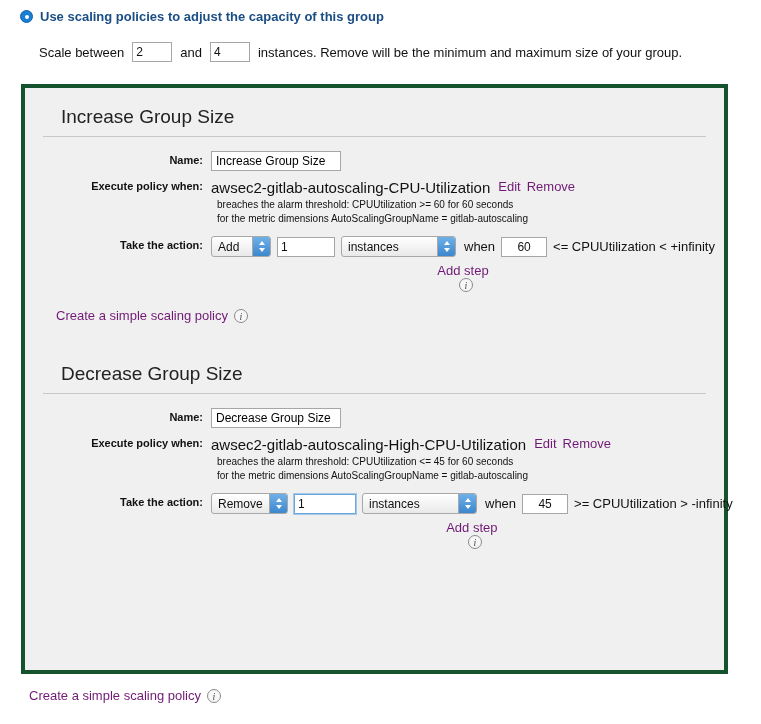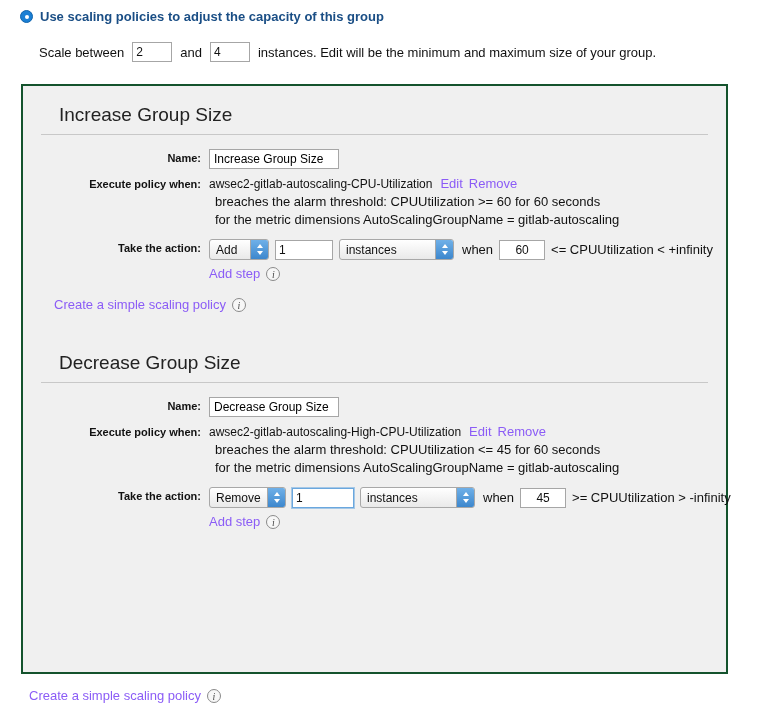--- a/index.html
+++ b/index.html
@@ -76,21 +76,21 @@
     color: #111;
     box-sizing: border-box;
     height: 20px;
   }
   input.num.w-small { width: 40px; text-align: left; }
 
   
   .panel {
     position: relative;
     margin: 22px 14px 0 21px;
-    border: 2px solid #14532d;
+    border: 4px solid #14532d;
     background: #f0f0f0;
     height: 590px;
     box-sizing: border-box;
   }
   .panel-inner {
     padding: 14px 18px 0 18px;
   }
 
   .section-title {
     font-size: 19px;
@@ -134,32 +134,32 @@
     font-size: 12px;
     padding: 2px 4px;
     border: 1px solid #a6a6a6;
     background: #fff;
     width: 130px;
     height: 20px;
     box-sizing: border-box;
   }
 
   .policy-name {
-    font-size: 12px;
+    font-size: 15px;
     color: #111;
     padding-top: 2px;
   }
   .link {
-    color: #8b5cf6;
+    color: #701a75;
     text-decoration: none;
     cursor: pointer;
   }
 
   .sub-line {
-    font-size: 13px;
+    font-size: 10px;
     color: #111;
     padding-left: 6px;
     margin-top: 3px;
   }
 
   
   .select-wrap {
     position: relative;
     display: inline-block;
     vertical-align: middle;
@@ -216,20 +216,21 @@
   input.focused {
     border: 1px solid #6aa7de;
     outline: 2px solid rgba(106,167,222,0.55);
     outline-offset: -1px;
   }
 
   .addstep-row {
     display: flex;
     align-items: center;
     margin: 6px 0 0 0;
+    flex-direction: column;
   }
   .info-icon {
     display: inline-block;
     width: 14px;
     height: 14px;
     border-radius: 50%;
     border: 1px solid #8a8a8a;
     color: #4a4a4a;
     font-size: 10px;
     line-height: 13px;
@@ -270,21 +271,21 @@
 
   <div class="scale-line">
     <span class="txt">Scale between</span>
     <span class="gap-8"></span>
     <input class="num w-small" type="text" value="2" style="">
     <span class="gap-8"></span>
     <span class="txt">and</span>
     <span class="gap-8"></span>
     <input class="num w-small" type="text" value="4" style="">
     <span class="gap-8"></span>
-    <span class="txt">instances. Edit will be the minimum and maximum size of your group.</span>
+    <span class="txt">instances. Remove will be the minimum and maximum size of your group.</span>
   </div>
 
   <div class="panel">
     <div class="panel-inner">
 
       <div>
         <div class="section-title">Increase Group Size</div>
         <hr class="rule">
 
         <div class="field-row">

